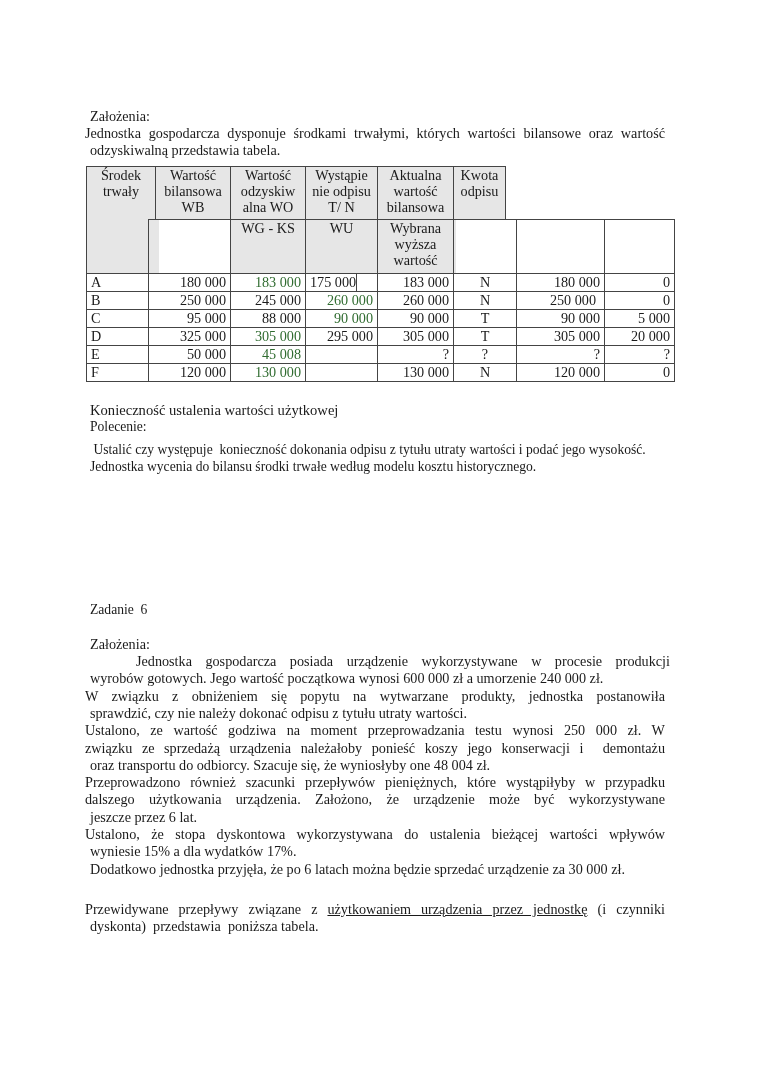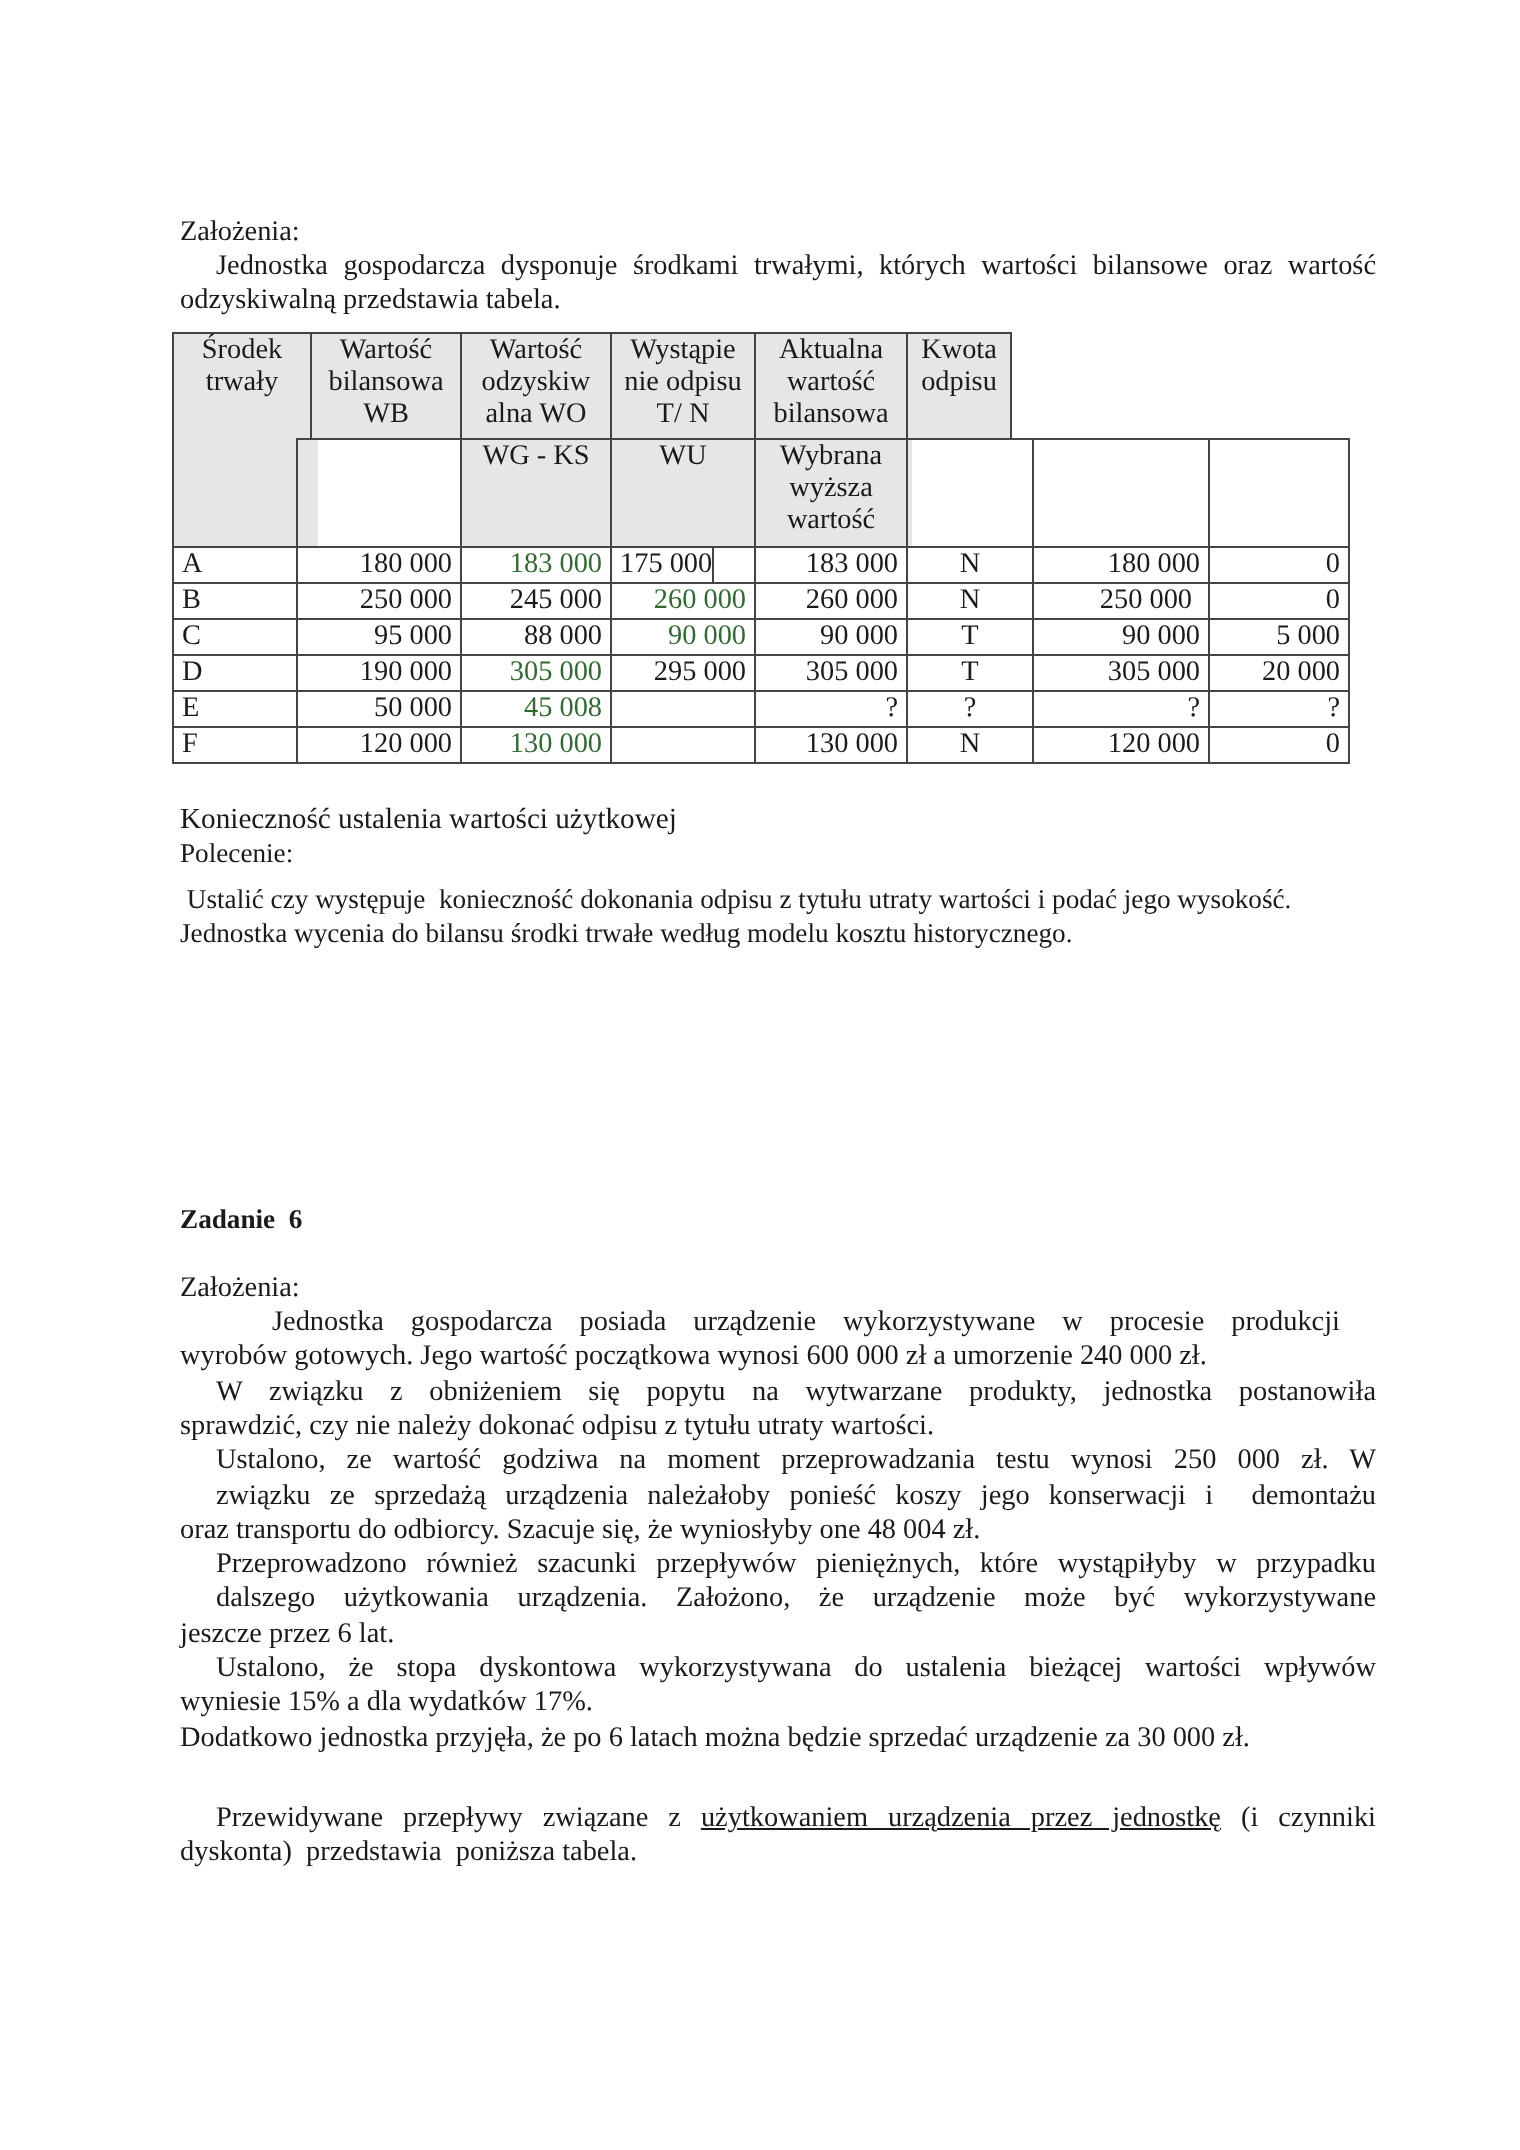--- a/index.html
+++ b/index.html
@@ -1,28 +1,28 @@
 <!DOCTYPE html>
 <html><head>
 <meta charset="utf-8">
 <style>
   html, body { margin: 0; padding: 0; background: #ffffff; }
   body { width: 760px; height: 1075px; position: relative; overflow: hidden;
          font-family: "Liberation Serif", "DejaVu Serif", serif; color: #1a1a1a; font-size: 14.2px; }
   .abs { position: absolute; }
   .line { position: absolute; left: 90px; white-space: nowrap; line-height: 17px; }
-  .just { position: absolute; left: 108px; width: 580px; text-align: justify; text-align-last: justify; white-space: nowrap; line-height: 17px; }
+  .just { position: absolute; left: 85px; width: 580px; text-align: justify; text-align-last: justify; white-space: nowrap; line-height: 17px; }
   .cell { position: absolute; box-sizing: border-box; border: 1px solid #444; text-align: center; line-height: 16px; }
   .gray { background: #e6e6e6; }
   .dcell { position: absolute; box-sizing: border-box; border: 1px solid #444; height: 19px; line-height: 17px; padding: 0 4px; white-space: nowrap; }
   .r { text-align: right; }
   .c { text-align: center; }
   .l { text-align: left; }
   .green { color: #2f6b2f; }
-  .bold { font-weight: bold; }
+  .bold { font-weight: normal; }
   u { text-decoration: underline; }
 </style>
 </head>
 <body>
 
 <div class="line" style="top:108px;">Założenia:</div>
 <div class="just" style="top:125px;"><span>Jednostka gospodarcza dysponuje środkami trwałymi, których wartości bilansowe  oraz wartość</span></div>
 <div class="line" style="top:142px;">odzyskiwalną przedstawia  tabela.</div>
 
 <div>
@@ -91,21 +91,21 @@
       <div class="dcell r" style="left: 604px; top: 291px; width: 71px;">0</div>
       <div class="dcell l" style="left: 86px; top: 309px; width: 63px;">C</div>
       <div class="dcell r" style="left: 148px; top: 309px; width: 83px;">95 000</div>
       <div class="dcell r" style="left: 230px; top: 309px; width: 76px;">88 000</div>
       <div class="dcell r green" style="left: 305px; top: 309px; width: 73px;">90 000</div>
       <div class="dcell r" style="left: 377px; top: 309px; width: 77px;">90 000</div>
       <div class="dcell c" style="left: 453px; top: 309px; width: 64px;">T</div>
       <div class="dcell r" style="left: 516px; top: 309px; width: 89px;">90 000</div>
       <div class="dcell r" style="left: 604px; top: 309px; width: 71px;">5 000</div>
       <div class="dcell l" style="left: 86px; top: 327px; width: 63px;">D</div>
-      <div class="dcell r" style="left: 148px; top: 327px; width: 83px;">190 000</div>
+      <div class="dcell r" style="left: 148px; top: 327px; width: 83px;">325 000</div>
       <div class="dcell r green" style="left: 230px; top: 327px; width: 76px;">305 000</div>
       <div class="dcell r" style="left: 305px; top: 327px; width: 73px;">295 000</div>
       <div class="dcell r" style="left: 377px; top: 327px; width: 77px;">305 000</div>
       <div class="dcell c" style="left: 453px; top: 327px; width: 64px;">T</div>
       <div class="dcell r" style="left: 516px; top: 327px; width: 89px;">305 000</div>
       <div class="dcell r" style="left: 604px; top: 327px; width: 71px;">20 000</div>
       <div class="dcell l" style="left: 86px; top: 345px; width: 63px;">E</div>
       <div class="dcell r" style="left: 148px; top: 345px; width: 83px;">50 000</div>
       <div class="dcell r green" style="left: 230px; top: 345px; width: 76px;">45 008</div>
       <div class="dcell r" style="left: 305px; top: 345px; width: 73px;"></div>

